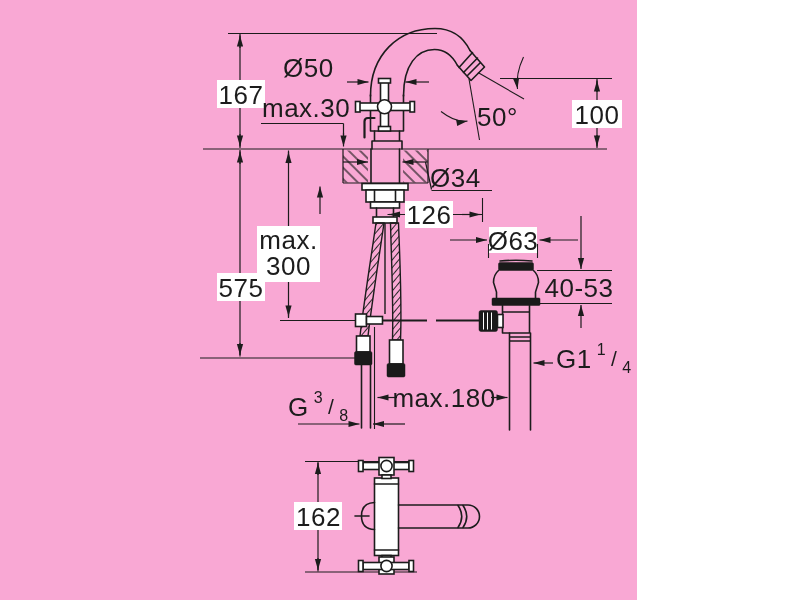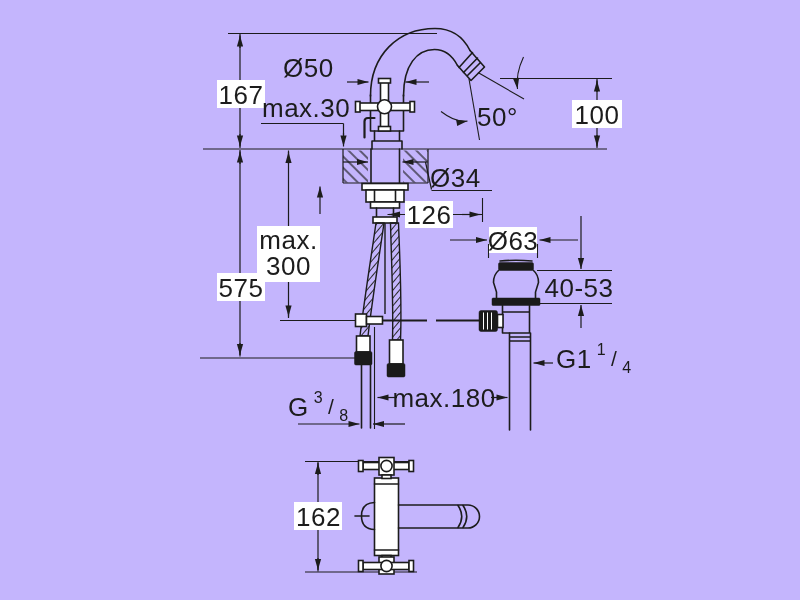--- a/index.html
+++ b/index.html
@@ -1,16 +1,16 @@
 <!DOCTYPE html>
 <html><head>
 <meta charset="utf-8">
 <style>
   html,body{margin:0;padding:0;background:#ffffff;}
-  .stage{position:relative;width:800px;height:600px;background:#c4b5fd;overflow:hidden;}
+  .stage{position:relative;width:637px;height:600px;background:#f9a8d4;overflow:hidden;}
   svg{display:block;}
   text{font-family:"Liberation Sans","DejaVu Sans",sans-serif;fill:#1c1c1c;letter-spacing:0.5px;}
   .t26{font-size:26px;}
   .t16{font-size:16px;}
   .t21{font-size:21px;}
   .mid{text-anchor:middle;}
   .cen{dominant-baseline:central;}
   .part{fill:none;stroke:#1c1c1c;stroke-width:1.6;stroke-linecap:round;}
   .partw{fill:#ffffff;stroke:#1c1c1c;stroke-width:1.6;}
   .dark{fill:#1a1a1a;stroke:#1a1a1a;stroke-width:0.5;}

